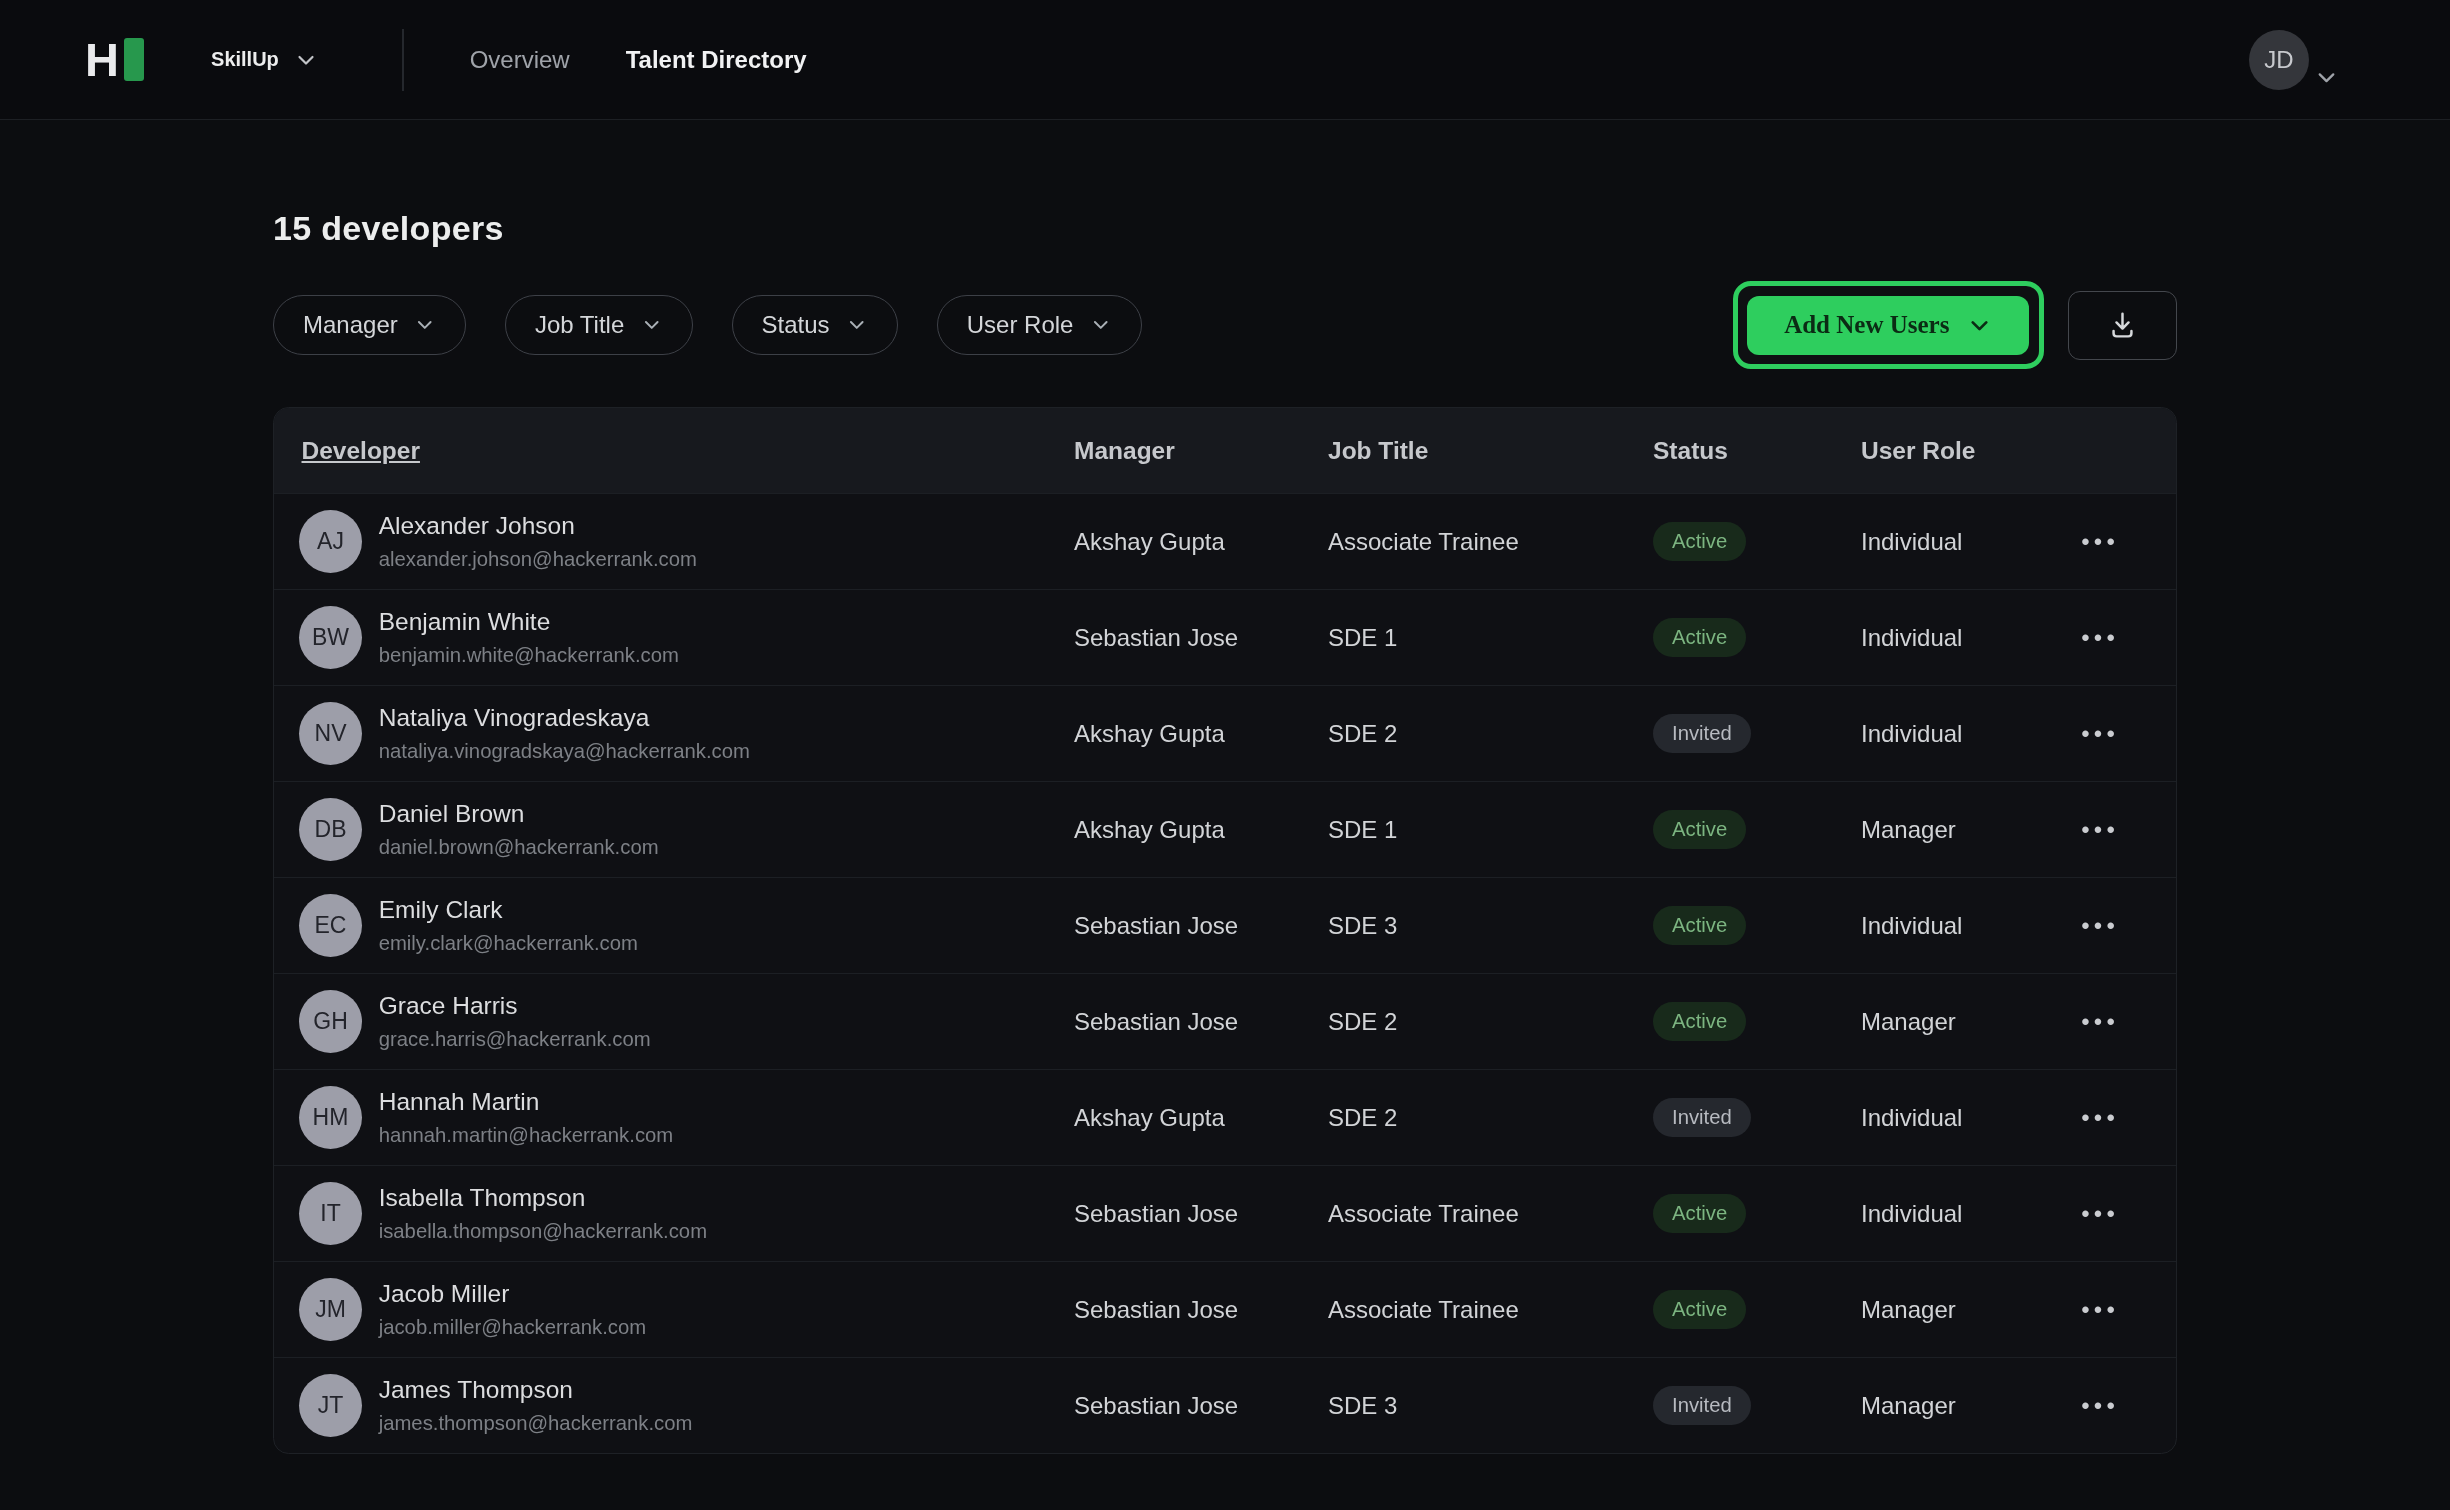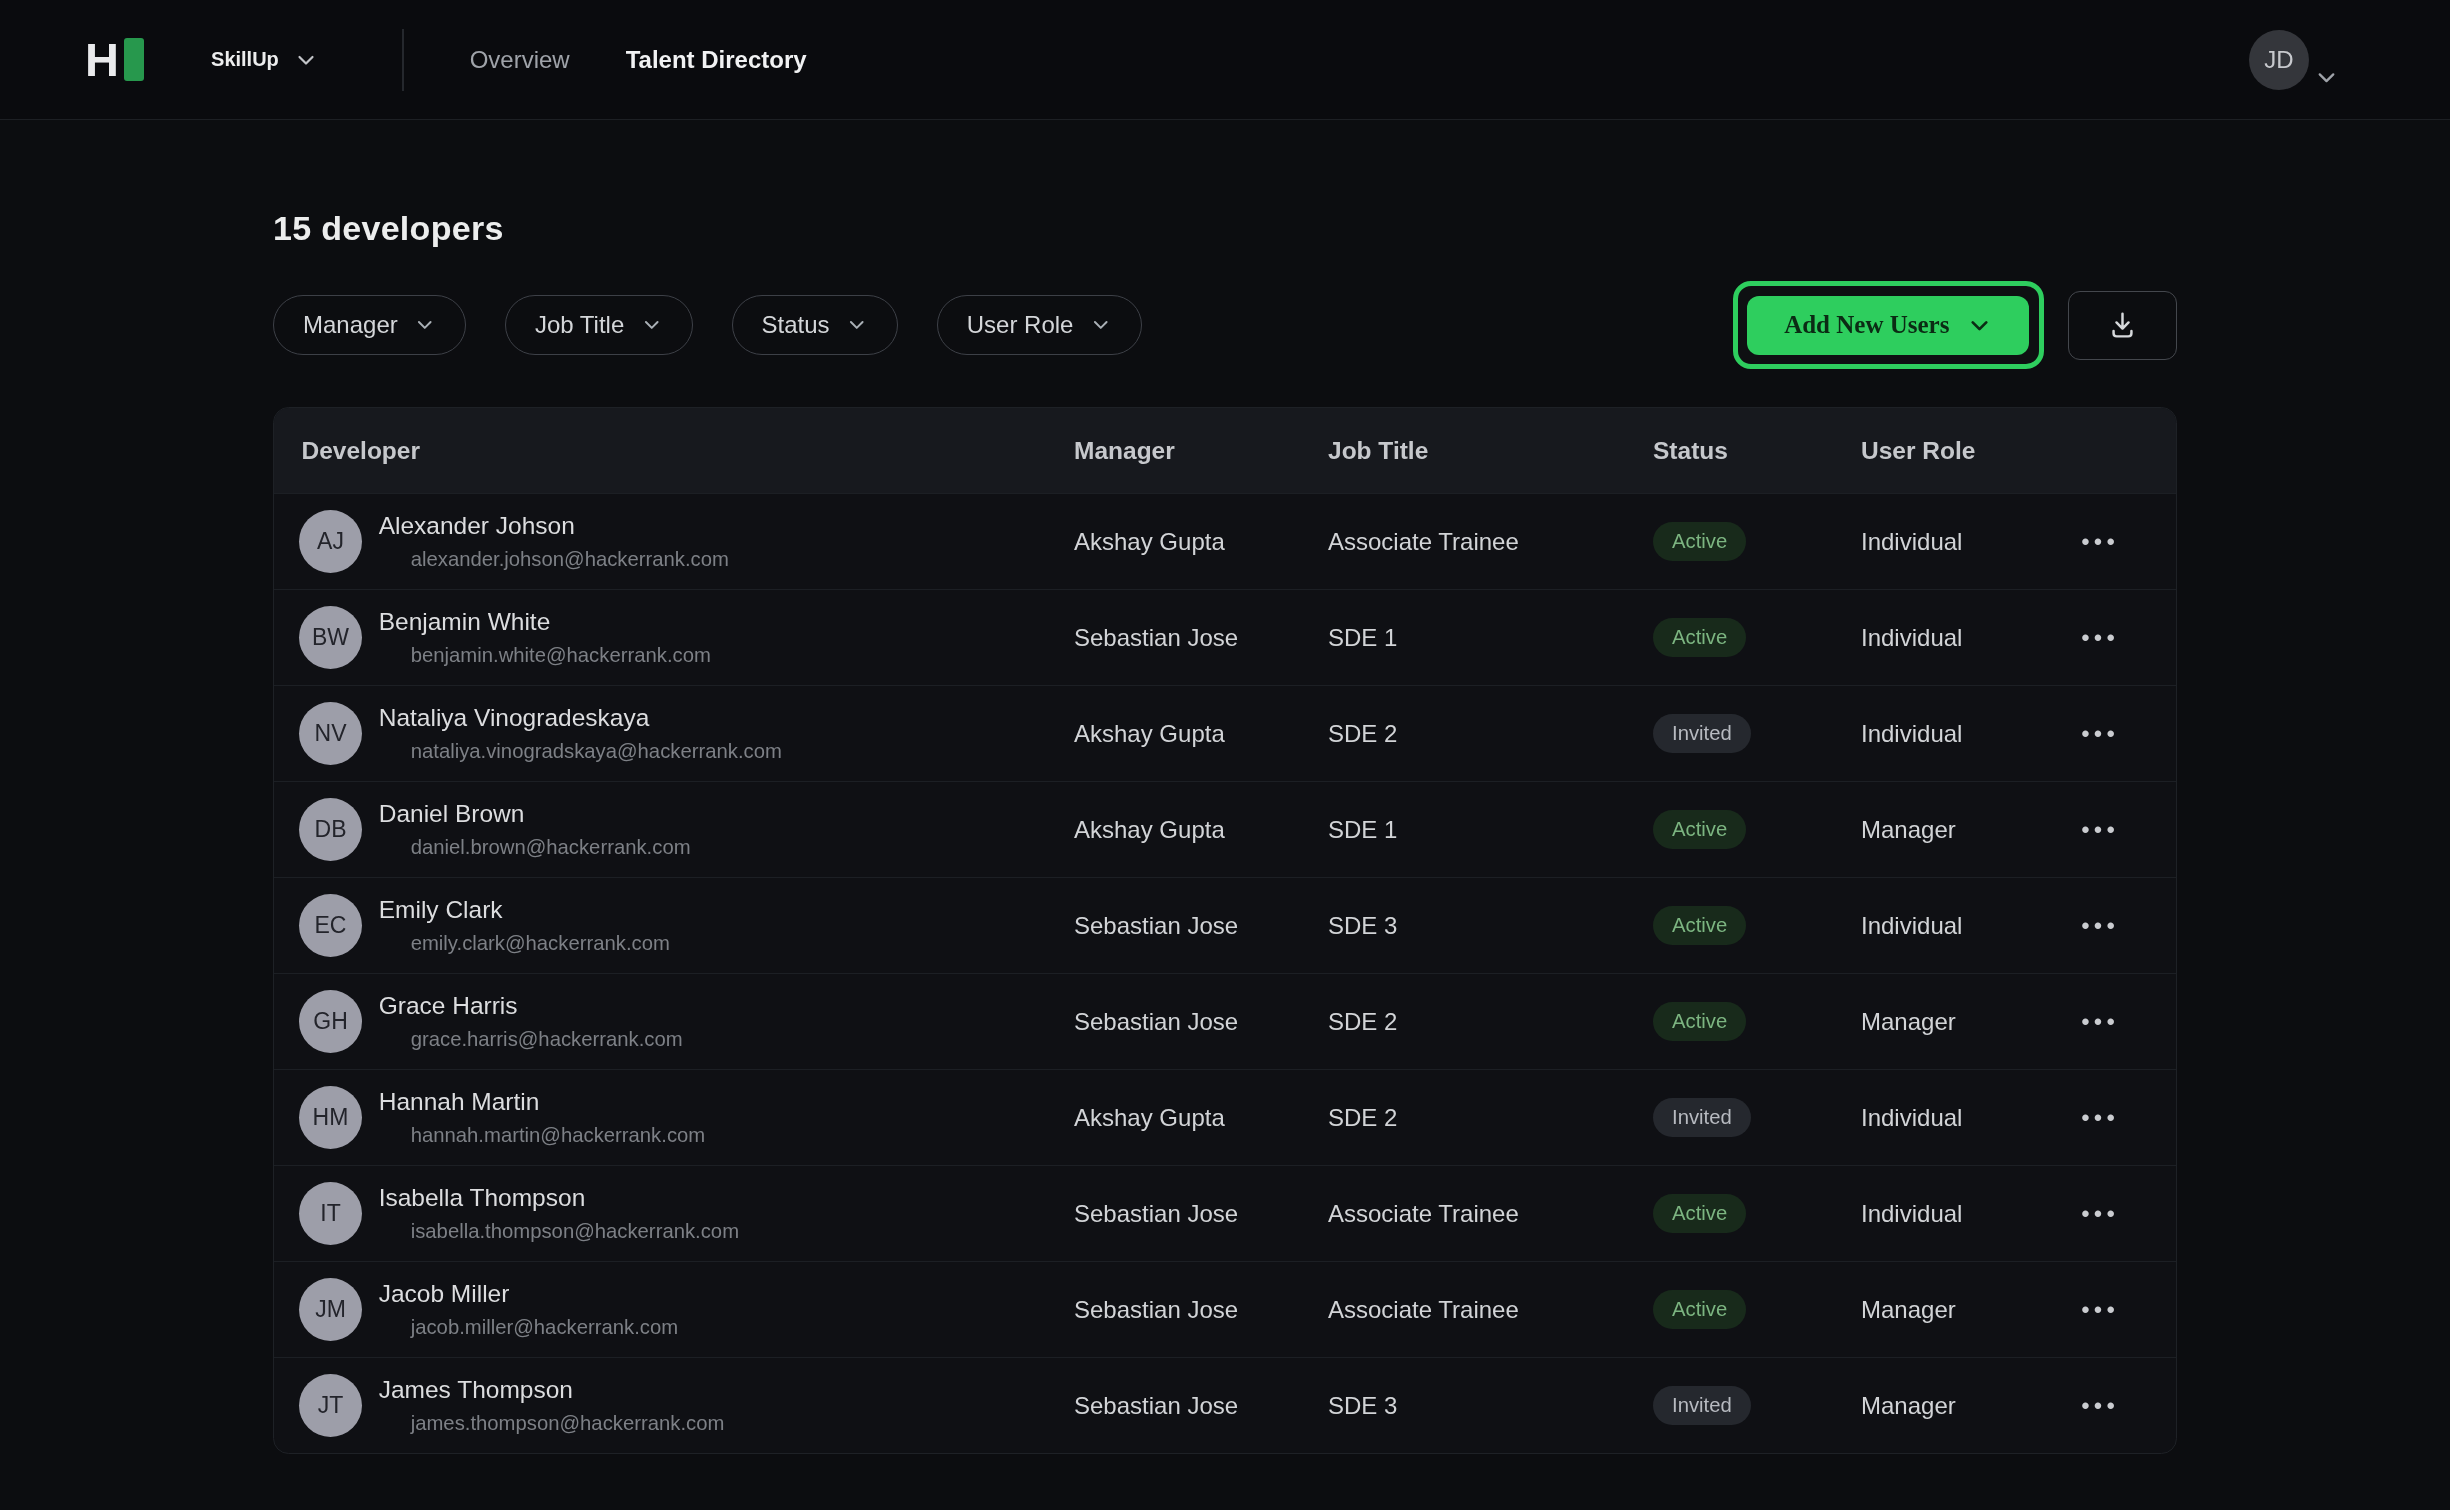--- a/index.html
+++ b/index.html
@@ -107,33 +107,33 @@
     border-radius:15.6px;
     overflow:hidden;
   }
   .thead,.row{
     display:grid;
     grid-template-columns:800px 254px 325px 208px 215px 1fr;
     align-items:center;
   }
   .thead{height:85px;background:var(--panel-head);}
   .th{font-size:24.5px;font-weight:700;color:#c6c8cc;}
-  .th.c-dev{padding-left:27.5px;}
+  .th.c-dev{padding-left:27.5px;text-decoration:underline;}
   .row{height:96px;border-top:1.2px solid var(--row-line);}
   .cell{font-size:24px;color:#d2d4d7;}
   .c-dev{display:flex;align-items:center;gap:16.7px;padding-left:25px;}
   .avatar-sm{
     width:63px;height:63px;border-radius:50%;flex:0 0 auto;
     background:var(--avatar);color:var(--avatar-tx);
     display:flex;align-items:center;justify-content:center;
     font-size:23px;font-weight:500;
   }
   .dev-text{display:flex;flex-direction:column;gap:8.4px;}
   .dev-name{font-size:24.5px;color:#dcdddf;}
-  .dev-email{font-size:20.3px;color:var(--muted);margin-left:32px;}
+  .dev-email{font-size:20.3px;color:var(--muted);}
   .badge{
     display:inline-flex;align-items:center;justify-content:center;
     height:39px;padding:4px 19px;border-radius:598px;font-size:20.3px;
   }
   .badge-active{background:var(--badge-a-bg);color:var(--badge-a-tx);}
   .badge-invited{background:var(--badge-i-bg);color:var(--badge-i-tx);}
   .c-actions{display:flex;justify-content:flex-end;padding-right:57px;}
   .dots{
     background:none;border:none;cursor:pointer;
     color:#caccd0;font-size:24px;letter-spacing:4.2px;line-height:1;

